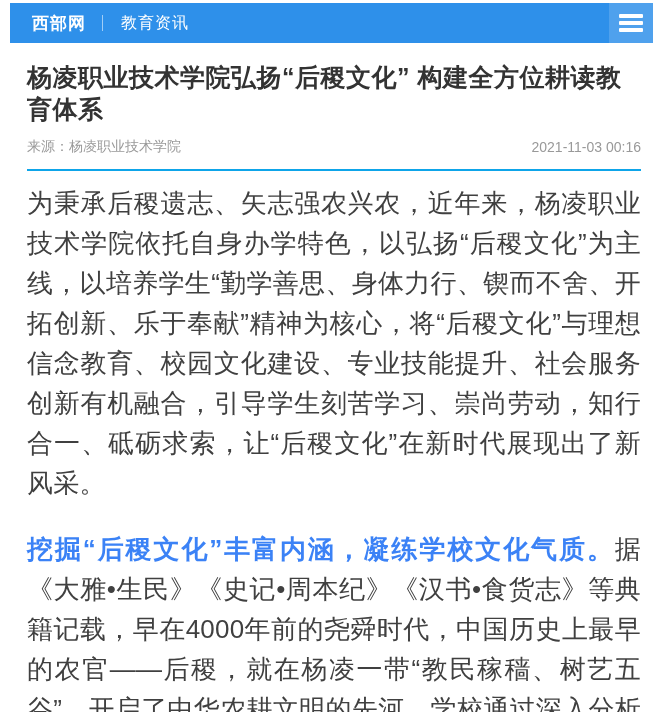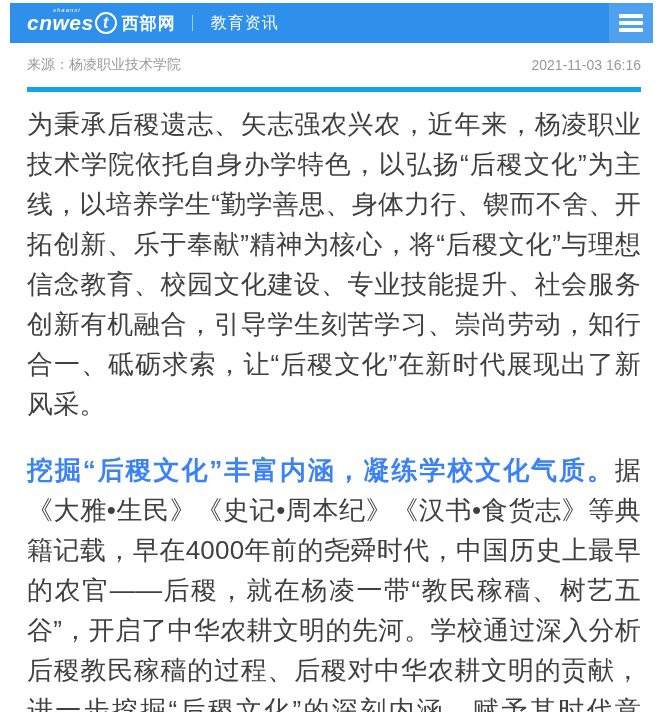--- a/index.html
+++ b/index.html
@@ -68,61 +68,57 @@
     margin-top: 18px;
     font-size: 25px; line-height: 32px;
     font-weight: bold; color: #333333;
     letter-spacing: 0.5px;
   }
   .meta-row {
     margin-top: 13px;
     display: flex; justify-content: space-between; align-items: center;
     font-size: 14px; color: #999999;
     padding-bottom: 13px;
-    border-bottom: 5px solid #0ea5e9;
+    border-bottom: 2px solid #0ea5e9;
   }
   .article-body { padding-top: 12px; }
   .article-body p {
     font-size: 26px;
     line-height: 40px;
     color: #404040;
     text-align: justify;
     margin: 0 0 26px 0;
     letter-spacing: 0.2px;
   }
   .article-body p strong { color: #3b82f6; font-weight: bold; }
 </style>
 </head>
 <body>
 
 <div class="page">
 
   <header class="site-header">
     <div class="logo">
-      <span class="logo-en-wrap">
-        <span class="logo-sub">shaanxi</span>
-        <span class="logo-en">cnwes</span>
-        <span class="logo-t">t</span>
-      </span>
       <span class="logo-cn">西部网</span>
     </div>
     <span class="header-divider"></span>
     <span class="nav-label">教育资讯</span>
     <button class="menu-button">
       <span class="bar"></span>
       <span class="bar"></span>
       <span class="bar"></span>
     </button>
   </header>
 
   <main class="article">
+    <h1 class="article-title">杨凌职业技术学院弘扬“后稷文化” 构建全方位耕读教育体系</h1>
 
     <div class="meta-row">
       <span>来源：杨凌职业技术学院</span>
-      <span>2021-11-03 16:16</span>
+      <span>2021-11-03 00:16</span>
     </div>
 
     <div class="article-body">
       <p><strong></strong><span>为秉承后稷遗志、矢志强农兴农，近年来，杨凌职业技术学院依托自身办学特色，以弘扬“后稷文化”为主线，以培养学生“勤学善思、身体力行、锲而不舍、开拓创新、乐于奉献”精神为核心，将“后稷文化”与理想信念教育、校园文化建设、专业技能提升、社会服务创新有机融合，引导学生刻苦学习、崇尚劳动，知行合一、砥砺求索，让“后稷文化”在新时代展现出了新风采。</span></p>
       <p><strong>挖掘“后稷文化”丰富内涵，凝练学校文化气质。</strong><span>据《大雅•生民》《史记•周本纪》《汉书•食货志》等典籍记载，早在4000年前的尧舜时代，中国历史上最早的农官——后稷，就在杨凌一带“教民稼穑、树艺五谷”，开启了中华农耕文明的先河。学校通过深入分析后稷教民稼穑的过程、后稷对中华农耕文明的贡献，进一步挖掘“后稷文化”的深刻内涵，赋予其时代意义，凝练出了“胸怀天下、扎根大地、力耕勤读、矢志兴农、立己达人”的文化内涵，并将其作为全体师生的价值引领与成才目标。</span></p>
 
     </div>
   </main>
 
 </div>

